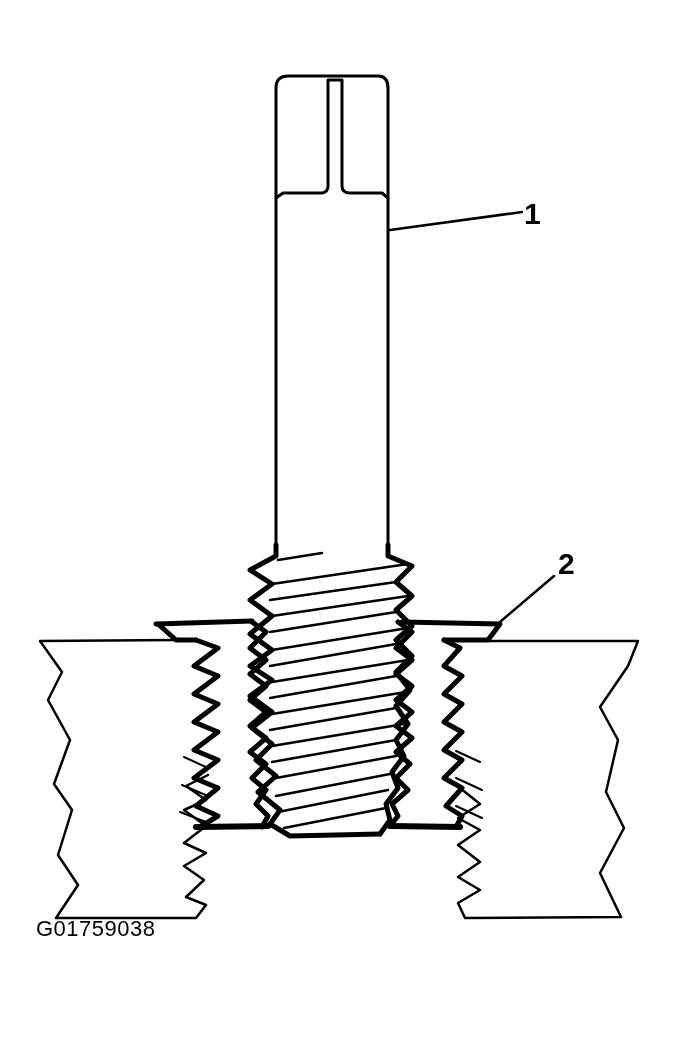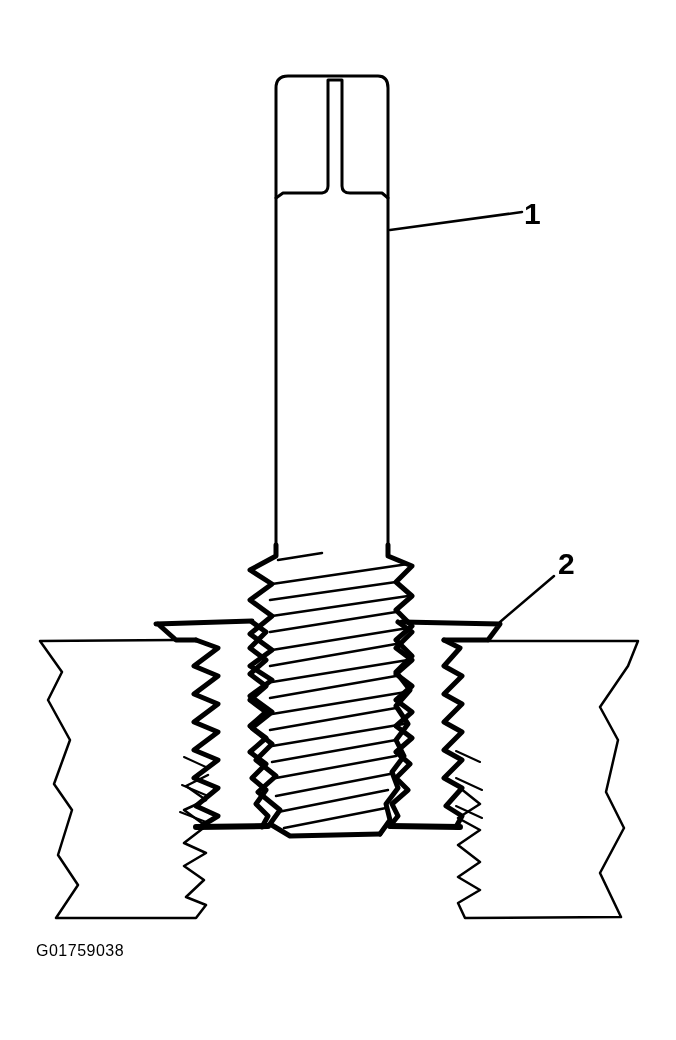--- a/index.html
+++ b/index.html
@@ -1,20 +1,20 @@
 <!DOCTYPE html>
 <html><head>
   <meta charset="utf-8">
   <style>
     html, body { margin: 0; padding: 0; background: #ffffff; }
     body { width: 676px; height: 1040px; position: relative; overflow: hidden; }
     #diagram { position: absolute; left: 0; top: 0; }
     .lbl { font-family: "Liberation Sans", sans-serif; font-weight: bold; fill: #000; }
-    .code { position: absolute; left: 36px; top: 942px; font-family: "Liberation Sans", sans-serif;
-            font-size: 16px; color: #000; letter-spacing: 0.5px; }
+    .code { position: absolute; left: 36px; top: 916px; font-family: "Liberation Sans", sans-serif;
+            font-size: 22px; color: #000; letter-spacing: 0.5px; }
   </style>
 </head>
 <body>
 
 <svg id="diagram" width="676" height="1040" viewBox="0 0 676 1040" xmlns="http://www.w3.org/2000/svg">
   <g fill="none" stroke="#000" stroke-linejoin="round" stroke-linecap="round">
 
     <path stroke-width="2.5" d="M176,640 L40,641 L62,672 L48,700 L70,740 L54,784 L72,810 L58,855 L78,885 L56,918 L196,918
              L206,905 L186,897 L204,880 L184,866 L206,853 L184,843 L206,826 L184,810 L206,800 L186,786 L208,775"></path>
 

